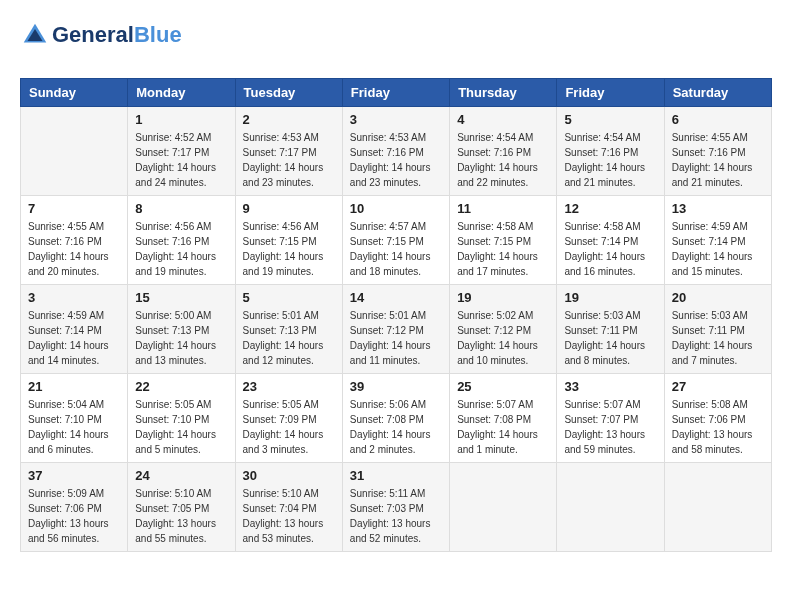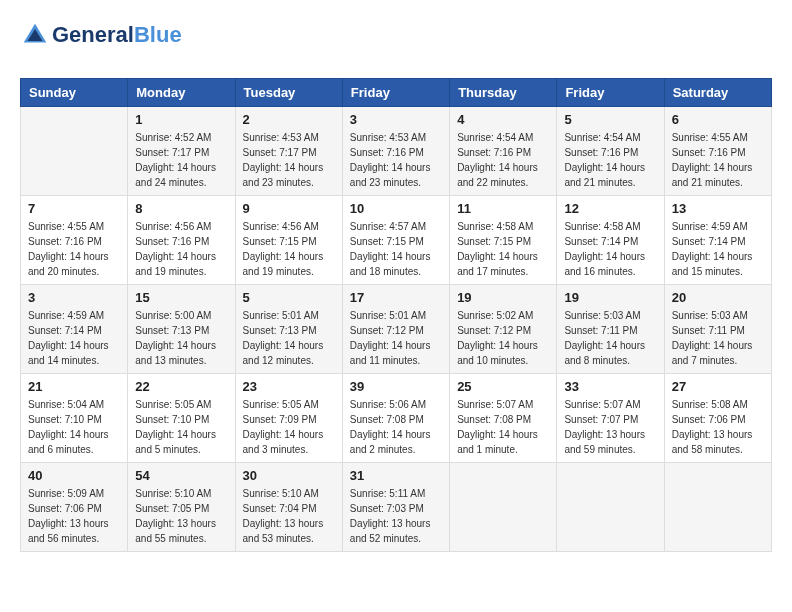--- a/index.html
+++ b/index.html
@@ -184,21 +184,21 @@
         </td>
         <td>
           <span class="day-number">15</span>
           <div class="day-info">Sunrise: 5:00 AM<br>Sunset: 7:13 PM<br>Daylight: 14 hours<br>and 13 minutes.</div>
         </td>
         <td>
           <span class="day-number">5</span>
           <div class="day-info">Sunrise: 5:01 AM<br>Sunset: 7:13 PM<br>Daylight: 14 hours<br>and 12 minutes.</div>
         </td>
         <td>
-          <span class="day-number">17</span>
+          <span class="day-number">14</span>
           <div class="day-info">Sunrise: 5:01 AM<br>Sunset: 7:12 PM<br>Daylight: 14 hours<br>and 11 minutes.</div>
         </td>
         <td>
           <span class="day-number">19</span>
           <div class="day-info">Sunrise: 5:02 AM<br>Sunset: 7:12 PM<br>Daylight: 14 hours<br>and 10 minutes.</div>
         </td>
         <td>
           <span class="day-number">19</span>
           <div class="day-info">Sunrise: 5:03 AM<br>Sunset: 7:11 PM<br>Daylight: 14 hours<br>and 8 minutes.</div>
         </td>
@@ -232,25 +232,25 @@
           <span class="day-number">33</span>
           <div class="day-info">Sunrise: 5:07 AM<br>Sunset: 7:07 PM<br>Daylight: 13 hours<br>and 59 minutes.</div>
         </td>
         <td>
           <span class="day-number">27</span>
           <div class="day-info">Sunrise: 5:08 AM<br>Sunset: 7:06 PM<br>Daylight: 13 hours<br>and 58 minutes.</div>
         </td>
       </tr>
       <tr>
         <td>
-          <span class="day-number">40</span>
+          <span class="day-number">37</span>
           <div class="day-info">Sunrise: 5:09 AM<br>Sunset: 7:06 PM<br>Daylight: 13 hours<br>and 56 minutes.</div>
         </td>
         <td>
-          <span class="day-number">54</span>
+          <span class="day-number">24</span>
           <div class="day-info">Sunrise: 5:10 AM<br>Sunset: 7:05 PM<br>Daylight: 13 hours<br>and 55 minutes.</div>
         </td>
         <td>
           <span class="day-number">30</span>
           <div class="day-info">Sunrise: 5:10 AM<br>Sunset: 7:04 PM<br>Daylight: 13 hours<br>and 53 minutes.</div>
         </td>
         <td>
           <span class="day-number">31</span>
           <div class="day-info">Sunrise: 5:11 AM<br>Sunset: 7:03 PM<br>Daylight: 13 hours<br>and 52 minutes.</div>
         </td>

